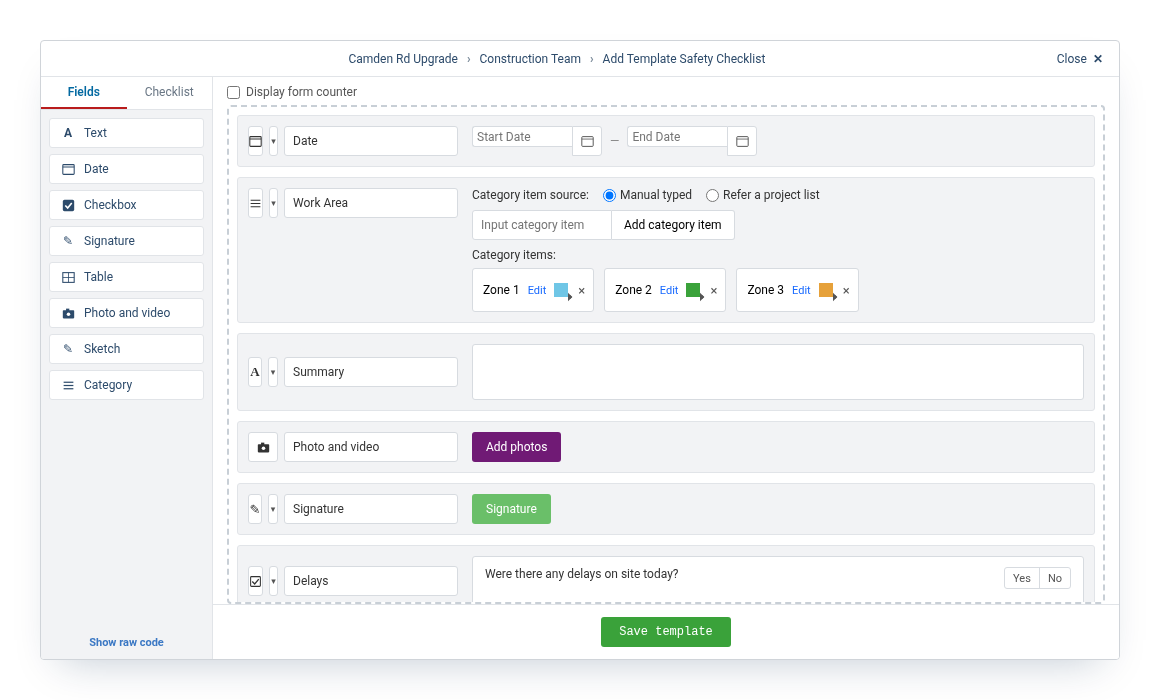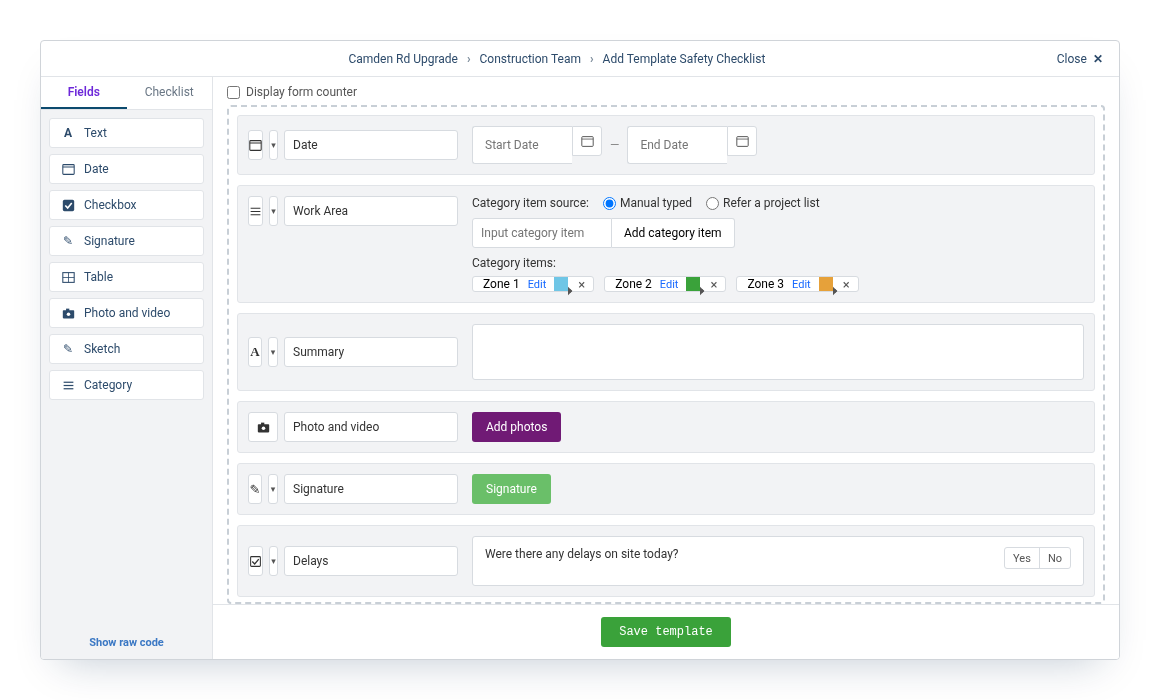--- a/index.html
+++ b/index.html
@@ -7,49 +7,49 @@
 .frame { width: 1080px; height: 620px; background: #fff; border: 1px solid #d0d4d9; border-radius: 4px; overflow: hidden; display: flex; flex-direction: column; box-shadow: 0 20px 40px -20px rgba(0,40,80,0.25); }
 .topbar { height: 36px; border-bottom: 1px solid #e1e4e8; display: flex; align-items: center; padding: 0 16px; font-size: 12px; color: #2d4b6b; }
 .breadcrumb { flex: 1; text-align: center; }
 .breadcrumb .sep { margin: 0 6px; color: #7a8a99; font-weight: bold; }
 .close { color: #2d4b6b; cursor: pointer; }
 .close .x { margin-left: 6px; font-weight: bold; }
 .body { flex: 1; display: flex; min-height: 0; }
 .sidebar { width: 172px; background: #f2f3f5; border-right: 1px solid #e1e4e8; display: flex; flex-direction: column; }
 .tabs { display: flex; border-bottom: 1px solid #e1e4e8; background: #fff; }
 .tab { flex: 1; text-align: center; padding: 8px 0; font-size: 12px; color: #6a7785; cursor: pointer; }
-.tab.active { color: #6d28d9; border-bottom: 2px solid #0c4a6e; font-weight: 600; }
+.tab.active { color: #0369a1; border-bottom: 2px solid #b91c1c; font-weight: 600; }
 .fieldlist { padding: 8px; }
 .fieldbtn { background: #fff; border: 1px solid #e1e4e8; border-radius: 3px; padding: 7px 10px; font-size: 12px; color: #2d4b6b; margin-bottom: 6px; display: flex; align-items: center; cursor: pointer; }
 .fieldbtn .ic { width: 16px; margin-right: 8px; color: #2d4b6b; text-align: center; display: inline-flex; align-items: center; justify-content: center; }
 .showraw { margin-top: auto; text-align: center; font-size: 11px; color: #3b78c4; padding: 10px; cursor: pointer; font-weight: bold; }
 .main { flex: 1; background: #fff; display: flex; flex-direction: column; min-width: 0; }
 .counterrow { display: flex; align-items: center; padding: 8px 14px 6px; font-size: 12px; color: #555; }
 .counterrow input { margin-right: 6px; }
 .canvas { flex: 1; margin: 0 14px 0 14px; border: 2px dashed #c8cfd6; border-radius: 4px; padding: 8px; overflow: hidden; }
 .row { background: #f2f3f5; border: 1px solid #e1e4e8; border-radius: 3px; padding: 10px; margin-bottom: 10px; display: flex; align-items: flex-start; gap: 14px; }
 .row .left { display: flex; gap: 6px; width: 210px; flex-shrink: 0; }
 .iconbox, .caretbox { background: #fff; border: 1px solid #d7dbe0; border-radius: 3px; height: 30px; display: flex; align-items: center; justify-content: center; }
 .iconbox { width: 34px; font-size: 13px; color: #333; }
 .caretbox { width: 24px; font-size: 9px; color: #555; cursor: pointer; }
 .nameinput { flex: 1; height: 30px; background: #fff; border: 1px solid #d7dbe0; border-radius: 3px; padding: 0 8px; font-size: 12px; color: #333; }
 .row .right { flex: 1; min-width: 0; }
 .dategroup { display: flex; align-items: center; gap: 8px; font-size: 12px; color: #888; }
 .dinput { display: flex; }
-.dinput input { height: 38px; width: 100px; border: 1px solid #d7dbe0; border-right: none; border-radius: 3px 0 0 3px; padding: 0 12px; font-size: 12px; color: #888; background: #fff; }
+.dinput input { height: 21px; width: 100px; border: 1px solid #d7dbe0; border-right: none; border-radius: 3px 0 0 3px; padding: 0 4px; font-size: 12px; color: #888; background: #fff; }
 .dinput .cal { height: 30px; width: 30px; border: 1px solid #d7dbe0; border-radius: 0 3px 3px 0; display: flex; align-items: center; justify-content: center; background: #fff; cursor: pointer; }
 .dash { color: #888; }
 .srcrow { font-size: 12px; color: #333; display: flex; align-items: center; gap: 14px; margin-bottom: 8px; }
 .srcrow label { display: flex; align-items: center; gap: 4px; cursor: pointer; }
 .addrow { display: flex; margin-bottom: 8px; }
 .addrow input { height: 30px; width: 140px; border: 1px solid #d7dbe0; border-radius: 3px 0 0 3px; padding: 0 8px; font-size: 12px; }
 .addrow button { height: 30px; border: 1px solid #d7dbe0; border-left: none; border-radius: 0 3px 3px 0; background: #fff; padding: 0 12px; font-size: 12px; cursor: pointer; }
 .catlabel { font-size: 12px; color: #333; margin-bottom: 6px; }
 .chips { display: flex; gap: 10px; }
-.chip { background: #fff; border: 1px solid #d7dbe0; border-radius: 3px; height: 16px; display: flex; align-items: center; padding: 0 6px 0 10px; font-size: 12px; gap: 8px; }
+.chip { background: #fff; border: 1px solid #d7dbe0; border-radius: 3px; height: 44px; display: flex; align-items: center; padding: 0 6px 0 10px; font-size: 12px; gap: 8px; }
 .chip .edit { color: #1769ff; font-size: 11px; cursor: pointer; }
 .swatch { width: 14px; height: 14px; position: relative; cursor: pointer; }
 .swatch::after { content: ""; position: absolute; right: -3px; bottom: -3px; border: 3px solid transparent; border-top-color: #555; border-left-color: #555; transform: rotate(135deg); width: 0; height: 0; }
 .chip .xx { color: #555; cursor: pointer; padding: 0 2px; font-size: 13px; }
 .bigtextarea { background: #fff; border: 1px solid #d7dbe0; border-radius: 3px; height: 56px; width: 100%; }
 .btn { height: 30px; border: none; border-radius: 3px; padding: 0 14px; font-size: 12px; color: #fff; cursor: pointer; }
 .btn.blue { background: #701a75; }
 .btn.green { background: #6abf69; }
 .qbox { background: #fff; border: 1px solid #d7dbe0; border-radius: 3px; padding: 10px 12px; font-size: 12px; color: #333; width: 100%; display: flex; align-items: flex-start; min-height: 50px; }
 .qbox .qtext { flex: 1; }

